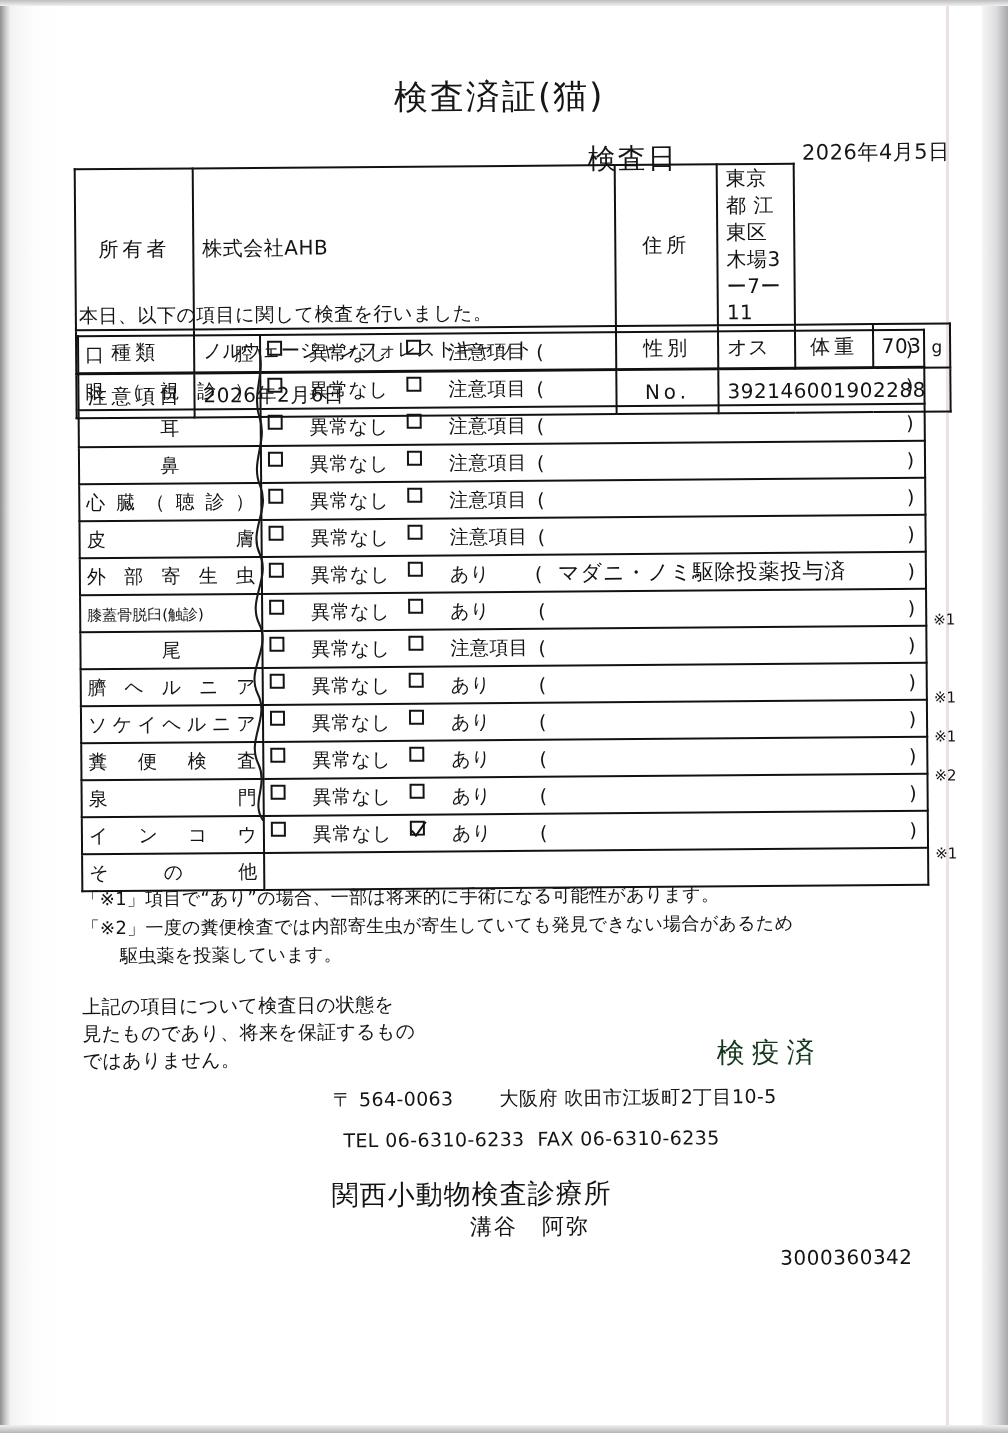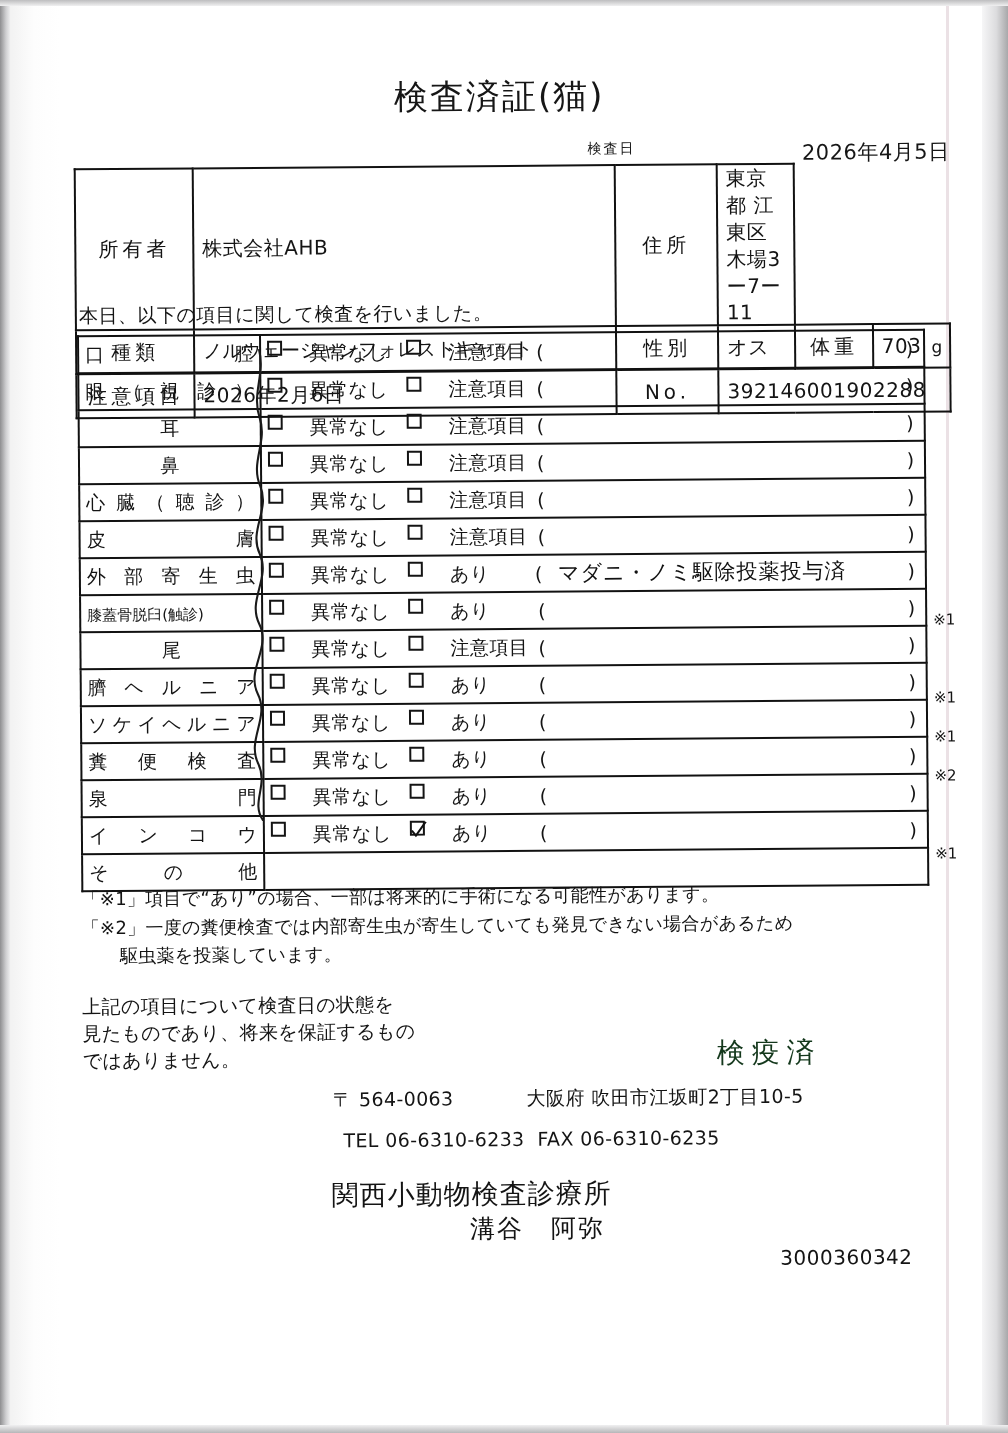--- a/index.html
+++ b/index.html
@@ -72,21 +72,21 @@
     letter-spacing: 2px;
     color: #161616;
     font-family: "DejaVu Sans", "Liberation Sans", sans-serif;
   }
 
   
   .insp-date-label {
     position: absolute;
     top: 141px;
     left: 592px;
-    font-size: 14px;
+    font-size: 28px;
     letter-spacing: 2px;
     color: #161616;
   }
   .insp-date-value {
     position: absolute;
     top: 141px;
     left: 1008px;
     transform: translateX(-100%);
     padding-right: 54px;
     font-size: 21px;
@@ -291,21 +291,21 @@
   
   .addr-line {
     position: absolute;
     left: 330px;
     top: 1086px;
     font-size: 19px;
     letter-spacing: 0.4px;
     color: #141414;
     white-space: nowrap;
   }
-  .addr-zip { margin-right: 73px; }
+  .addr-zip { margin-right: 46px; }
   .tel-line {
     position: absolute;
     left: 340px;
     top: 1128px;
     font-size: 19px;
     letter-spacing: 0.4px;
     color: #141414;
     white-space: nowrap;
   }
   .clinic-name {
@@ -314,21 +314,21 @@
     top: 1176px;
     font-size: 27px;
     letter-spacing: 1px;
     color: #141414;
     white-space: nowrap;
   }
   .vet-name {
     position: absolute;
     left: 466px;
     top: 1212px;
-    font-size: 25px;
+    font-size: 22px;
     letter-spacing: 2px;
     color: #141414;
     white-space: nowrap;
   }
   .ref-no {
     position: absolute;
     left: 776px;
     top: 1248px;
     font-size: 20px;
     letter-spacing: 0.5px;

